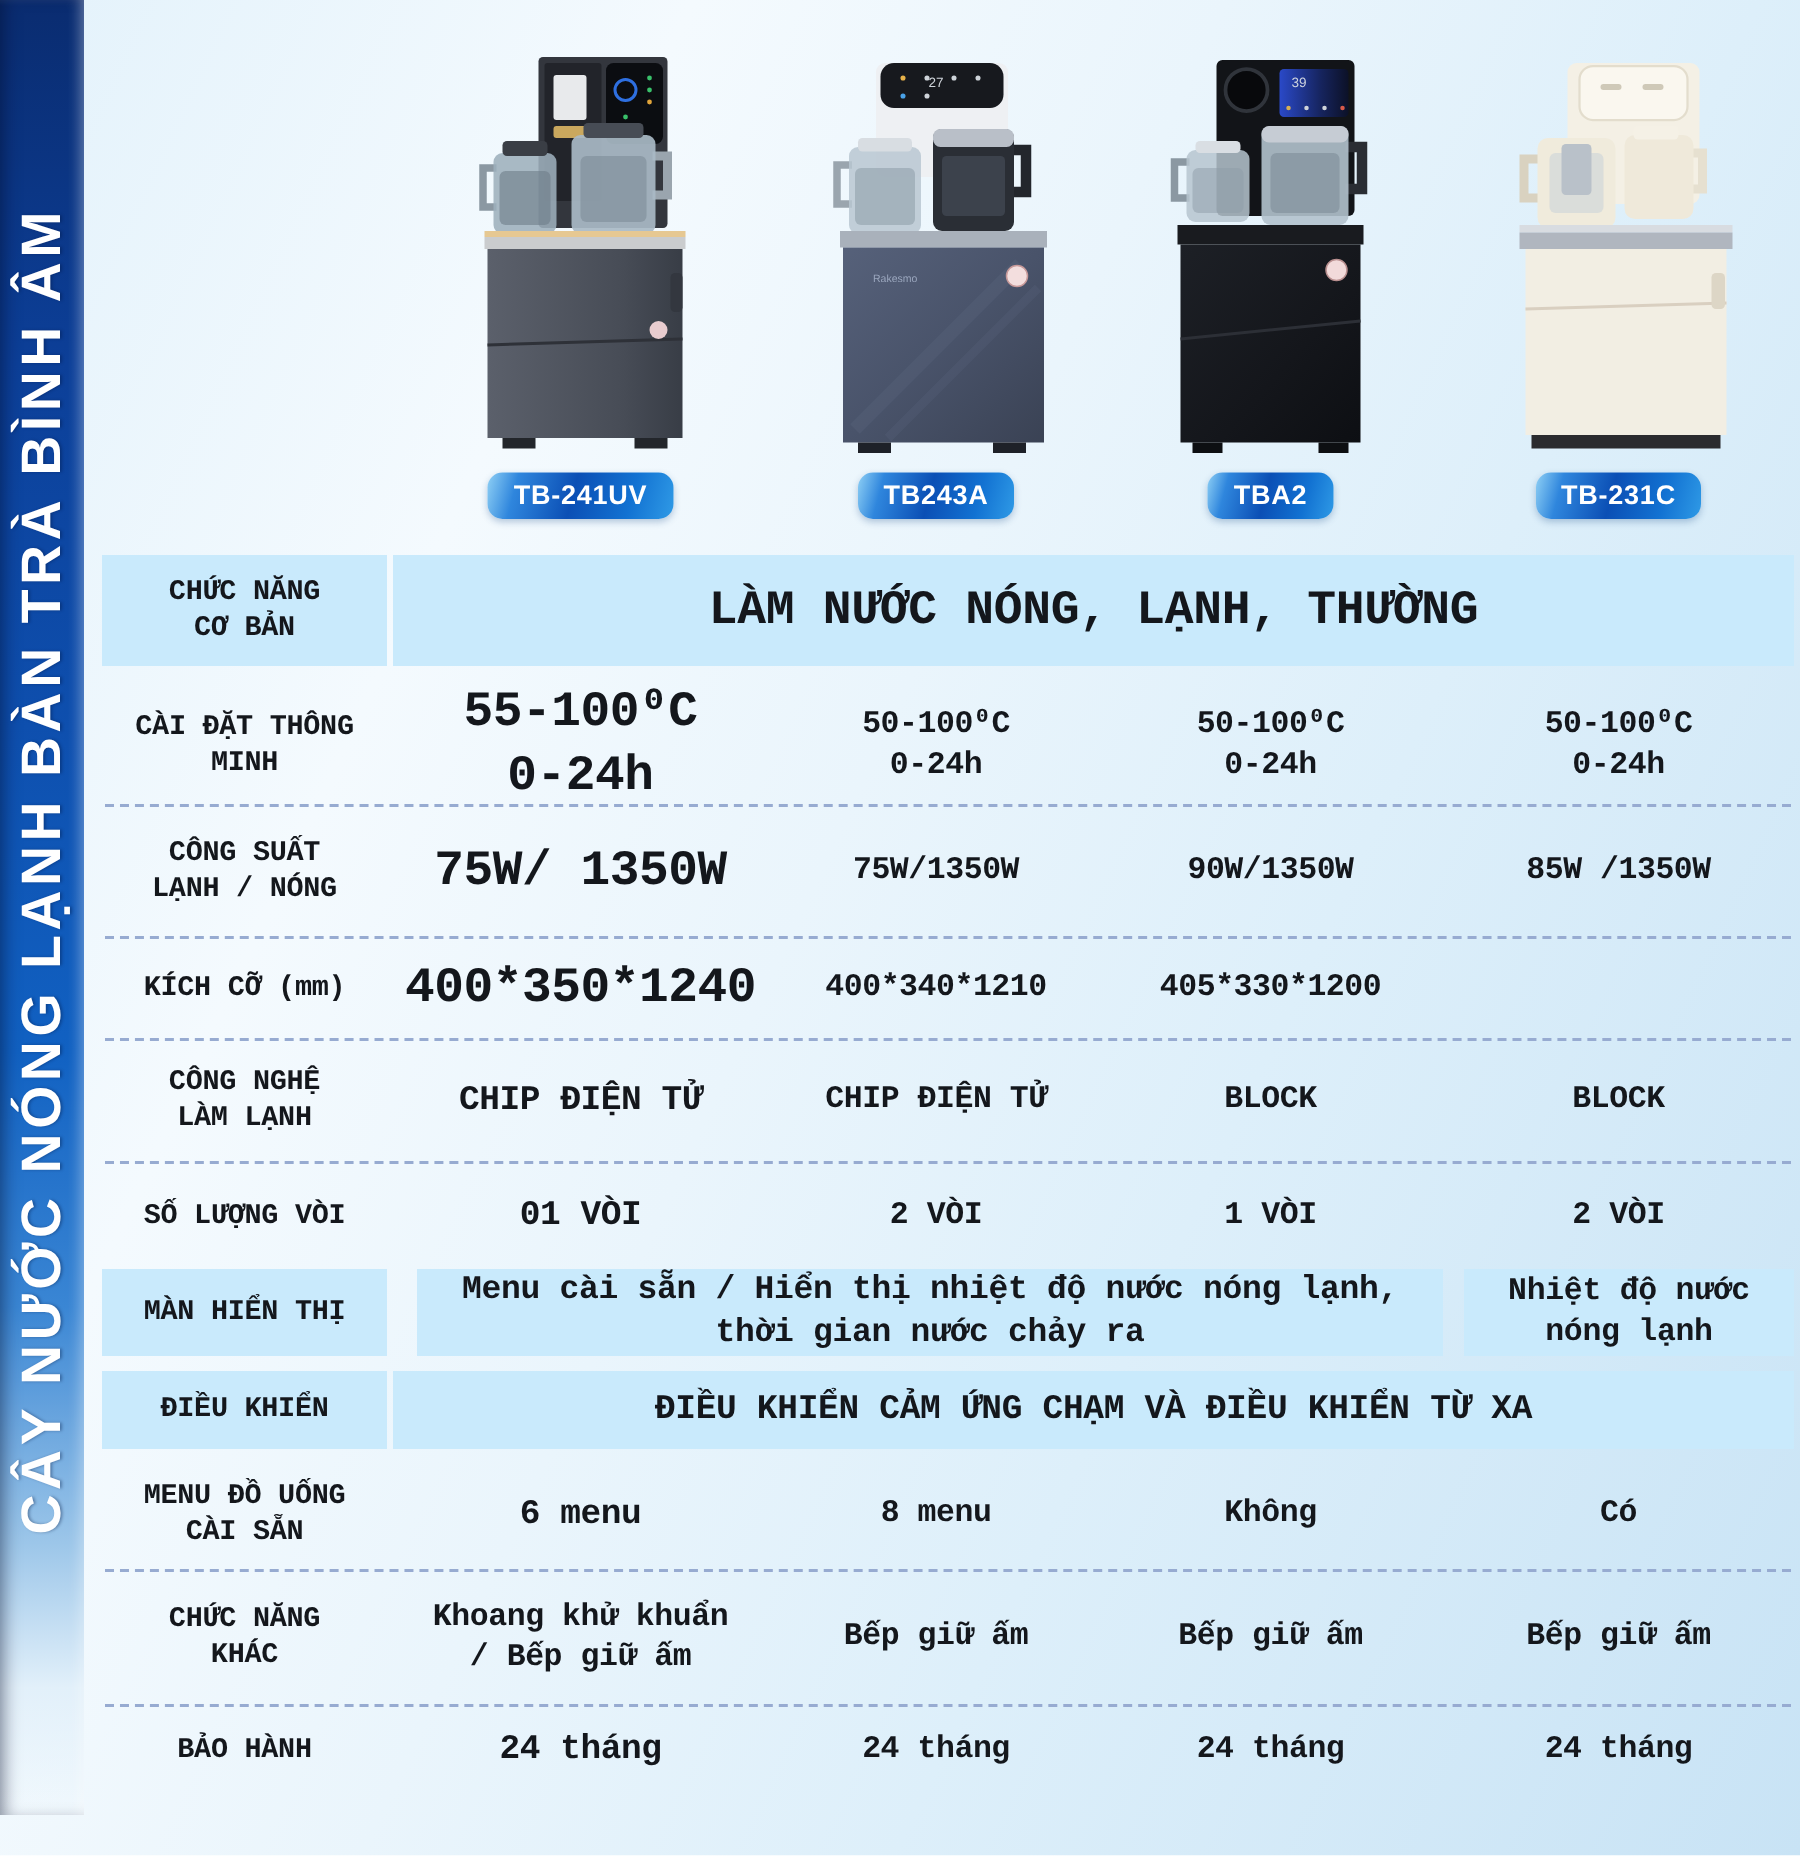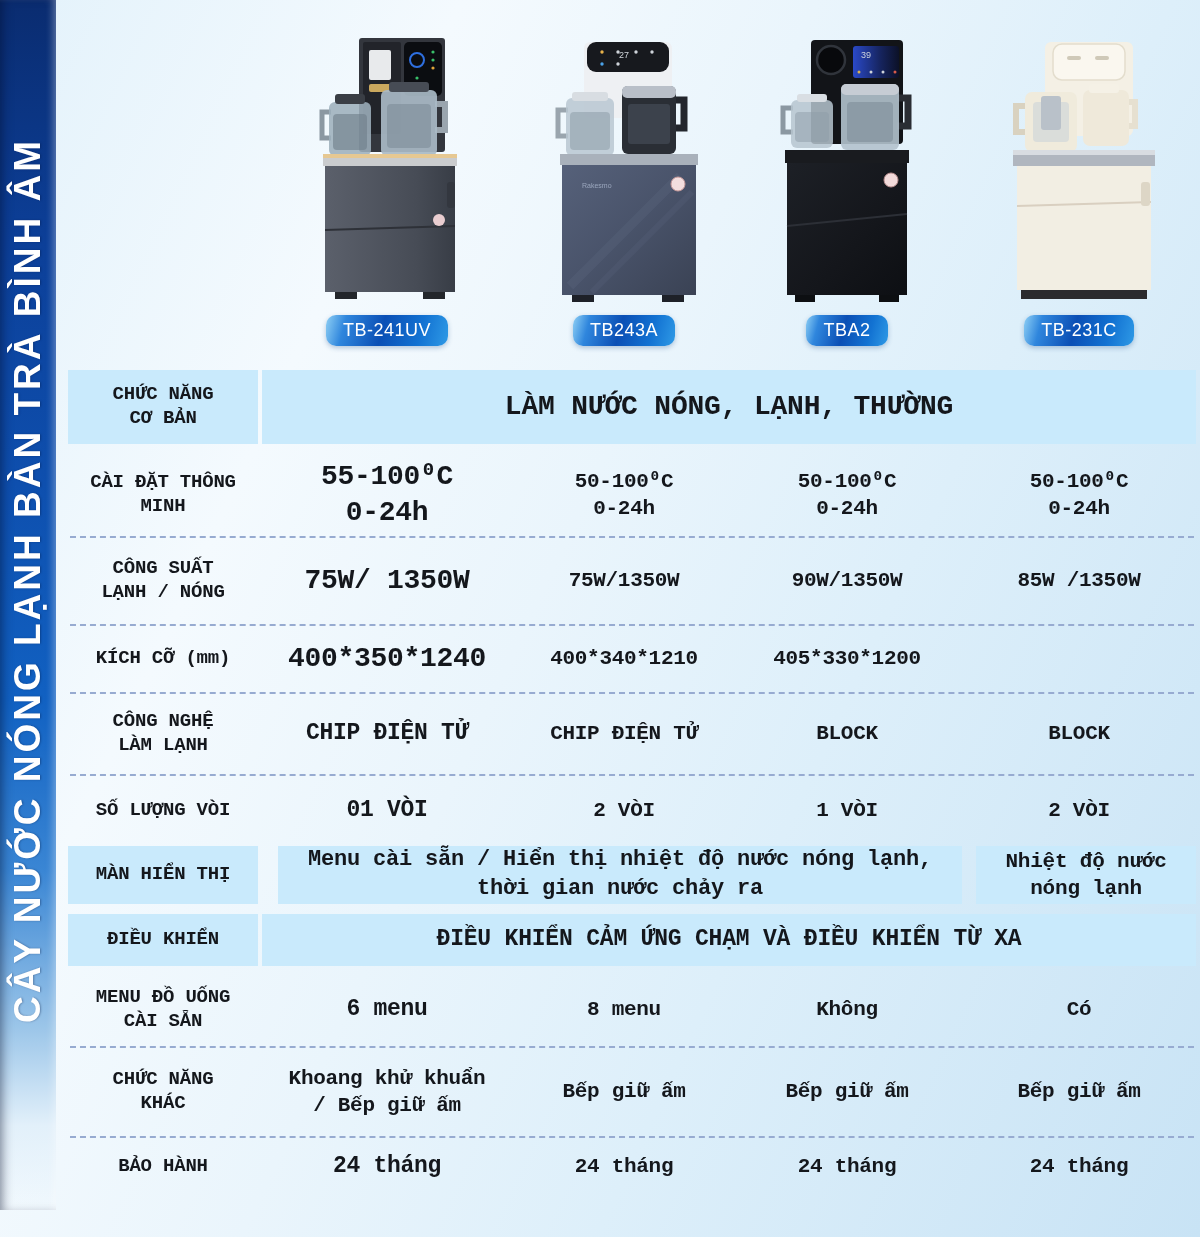--- a/index.html
+++ b/index.html
@@ -24,42 +24,42 @@
   .content{position:absolute;left:68px;top:0;width:1128px;}
   .grid{display:grid;grid-template-columns:190px 258px 216px 230px 234px;}
   
   .products{margin-top:30px;height:274px;}
   .pcell{display:flex;align-items:flex-end;justify-content:center;}
   .badges{margin-top:8px;height:36px;}
   .bcell{display:flex;align-items:center;justify-content:center;}
   .badge{
     display:inline-block;padding:5px 17px;border-radius:10px;
     background:linear-gradient(105deg,#8fd0f5 0%,#2f86dd 16%,#0b4fb5 46%,#1272d2 76%,#2f9ae6 100%);
-    color:#fff;font-size:18px;font-weight:400;letter-spacing:.5px;
+    color:#fff;font-size:18px;font-weight:700;letter-spacing:.5px;
     box-shadow:0 2px 5px rgba(30,80,140,.3);
   }
   
   .table{margin-top:22px;}
   .trow{display:grid;grid-template-columns:190px 258px 216px 230px 234px;align-items:stretch;font-family:Liberation Mono, monospace;}
   .tlabel{
     grid-column:1;display:flex;align-items:center;justify-content:center;text-align:center;
     font-weight:700;font-size:19px;line-height:1.25;white-space:pre-line;letter-spacing:-.2px;
   }
   .boxed{background:#c9eafc;}
   .tcell{
     display:flex;align-items:center;justify-content:center;text-align:center;
     font-weight:700;font-size:21px;line-height:1.3;white-space:pre-line;letter-spacing:-.3px;
   }
   .tcell.c1{font-size:23px;}
-  .tcell.c1.big{font-size:28px;}
+  .tcell.c1.big{font-size:33px;}
   .vbox{
     display:flex;align-items:center;justify-content:center;text-align:center;
     background:#c9eafc;font-weight:700;white-space:pre-line;line-height:1.3;letter-spacing:-.2px;
   }
-  .span4{grid-column:2/6;margin-left:4px;font-size:28px;}
+  .span4{grid-column:2/6;margin-left:4px;font-size:32px;}
   .span4.smaller{font-size:23px;}
   .span3{grid-column:2/5;margin-left:20px;font-size:22px;}
   .lastbox{grid-column:5/6;margin-left:14px;font-size:21px;}
   .sep{border-top:2px dashed #97abd1;height:0;margin:0 2px;}
   .h74{height:74px}.h82{height:82px}.h86{height:86px}.h66{height:66px}.h80{height:80px}
   .h70{height:70px}.h78{height:58px}.h52{height:52px}.h72{height:72px}.h88{height:88px}
   .mb10{margin-bottom:10px}.mb8{margin-bottom:8px}
 </style>
 </head>
 <body>

